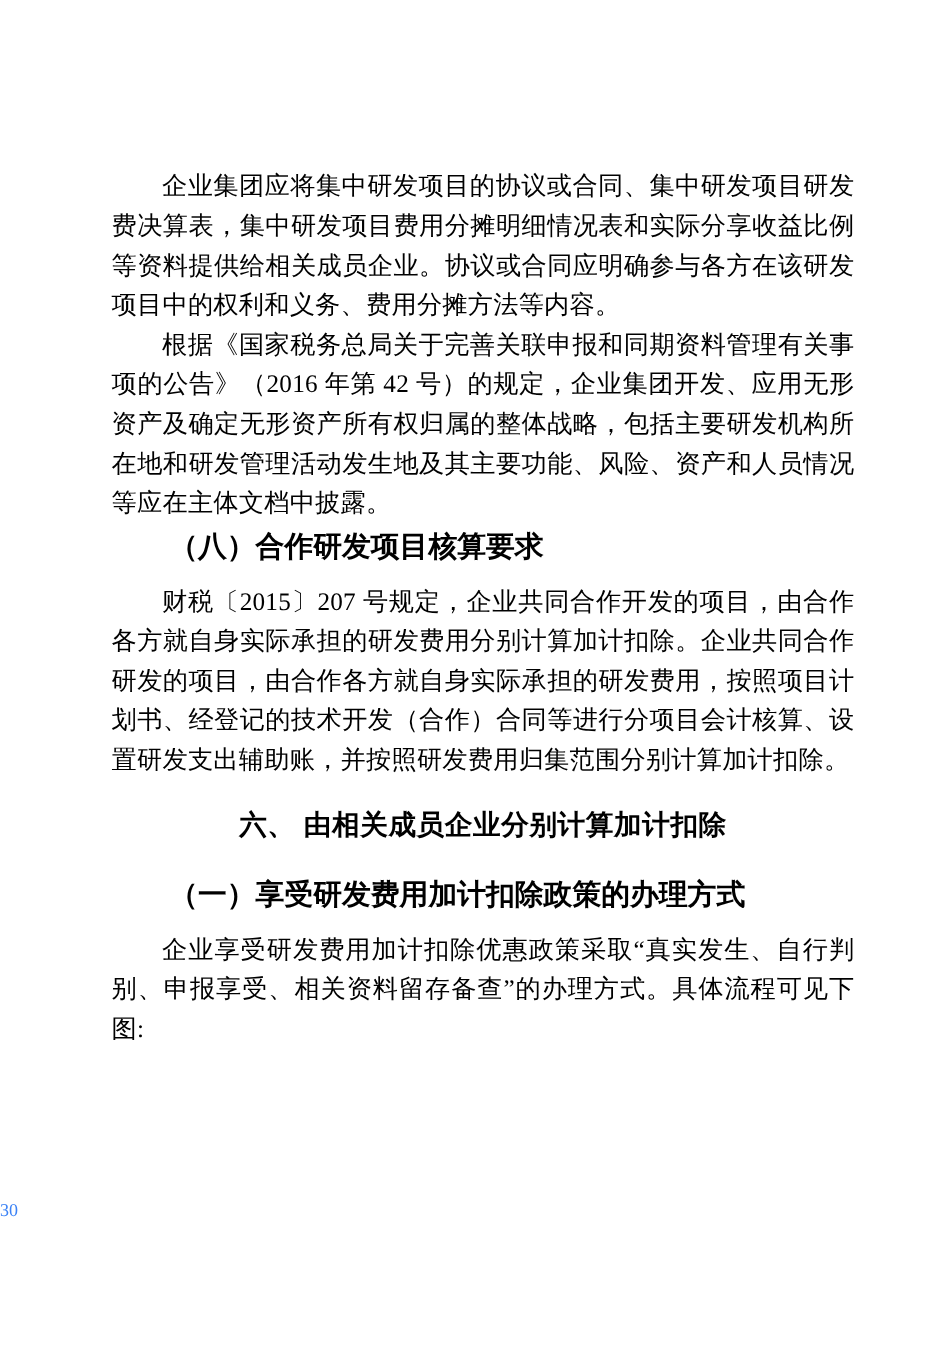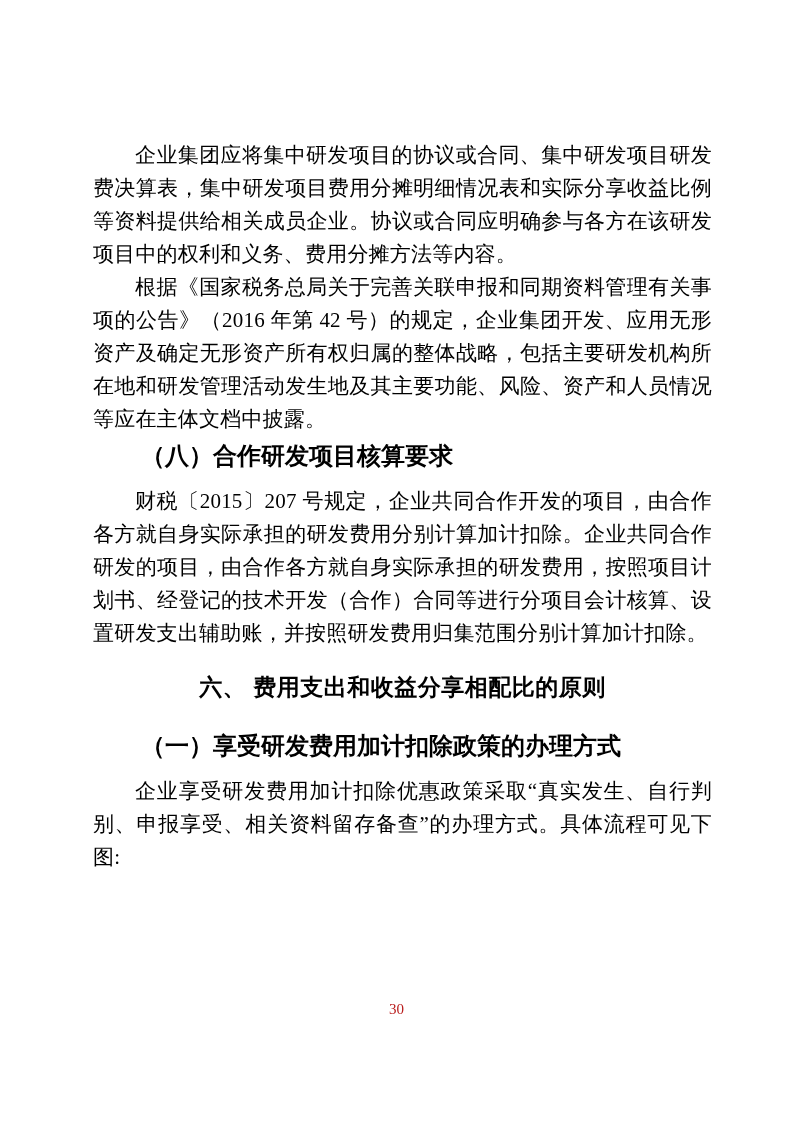--- a/index.html
+++ b/index.html
@@ -51,43 +51,42 @@
     letter-spacing: 0.5px;
   }
   .para-after-heading {
     margin-top: 12px;
   }
   .page-number {
     position: absolute;
     top: 1000px;
     left: 0;
     width: 100%;
-    text-align: center;
     font-size: 15px;
     line-height: 18px;
     font-family: "Liberation Serif", serif;
-    color: #b91c1c;
+    color: #3b82f6;
   }
 </style>
 </head>
 <body>
 
 <div class="page">
   <div class="content">
 
 
     <p class="body-para">企业集团应将集中研发项目的协议或合同、集中研发项目研发费决算表，集中研发项目费用分摊明细情况表和实际分享收益比例等资料提供给相关成员企业。协议或合同应明确参与各方在该研发项目中的权利和义务、费用分摊方法等内容。</p>
 
     <p class="body-para">根据《国家税务总局关于完善关联申报和同期资料管理有关事项的公告》（2016 年第 42 号）的规定，企业集团开发、应用无形资产及确定无形资产所有权归属的整体战略，包括主要研发机构所在地和研发管理活动发生地及其主要功能、风险、资产和人员情况等应在主体文档中披露。</p>
 
     <h3 class="heading-kai">（八）合作研发项目核算要求</h3>
 
     <p class="body-para">财税〔2015〕207 号规定，企业共同合作开发的项目，由合作各方就自身实际承担的研发费用分别计算加计扣除。企业共同合作研发的项目，由合作各方就自身实际承担的研发费用，按照项目计划书、经登记的技术开发（合作）合同等进行分项目会计核算、设置研发支出辅助账，并按照研发费用归集范围分别计算加计扣除。</p>
 
-    <h2 class="chapter-heading">六、 费用支出和收益分享相配比的原则</h2>
+    <h2 class="chapter-heading">六、 由相关成员企业分别计算加计扣除</h2>
 
     <h3 class="heading-kai heading-kai-2">（一）享受研发费用加计扣除政策的办理方式</h3>
 
     <p class="body-para para-after-heading">企业享受研发费用加计扣除优惠政策采取“真实发生、自行判别、申报享受、相关资料留存备查”的办理方式。具体流程可见下图:</p>
 
   </div>
 
   <div class="page-number">30</div>
 </div>
 

